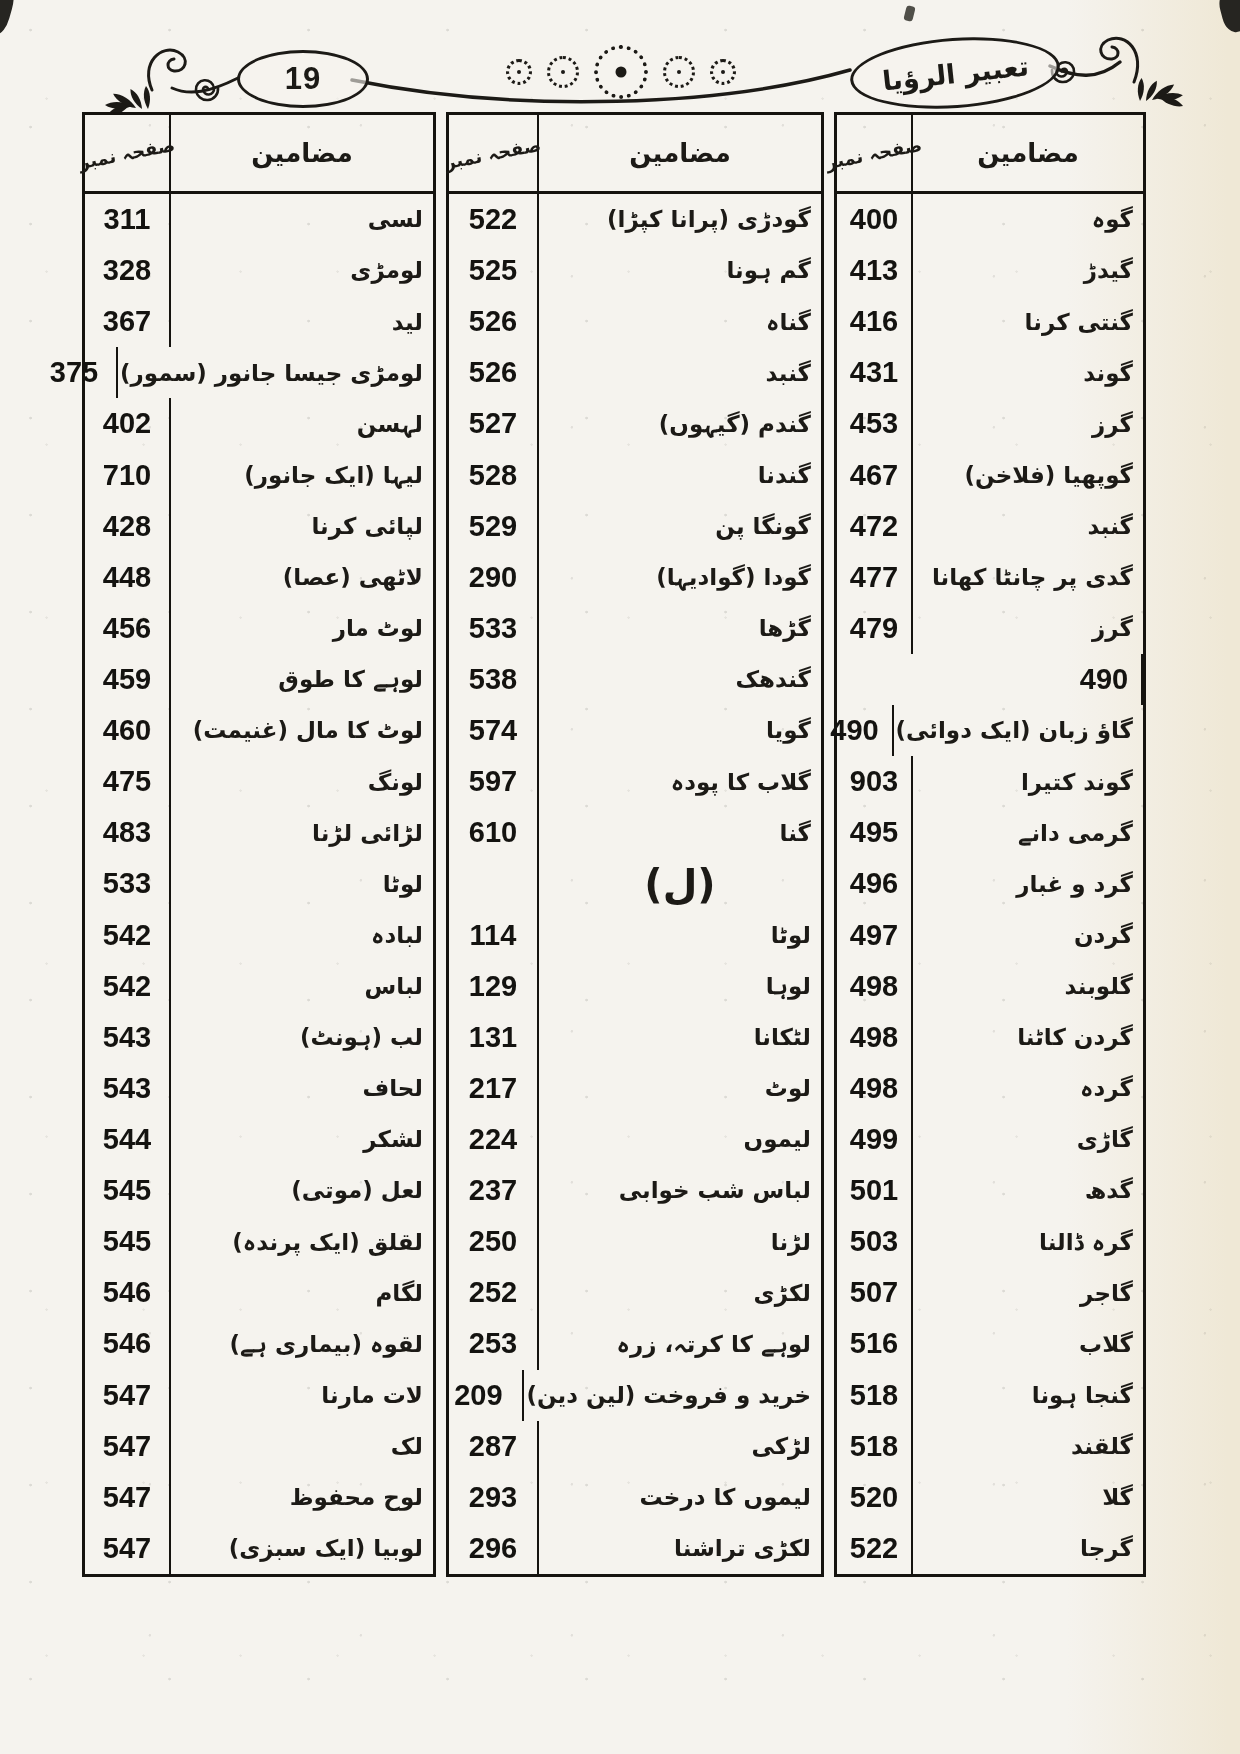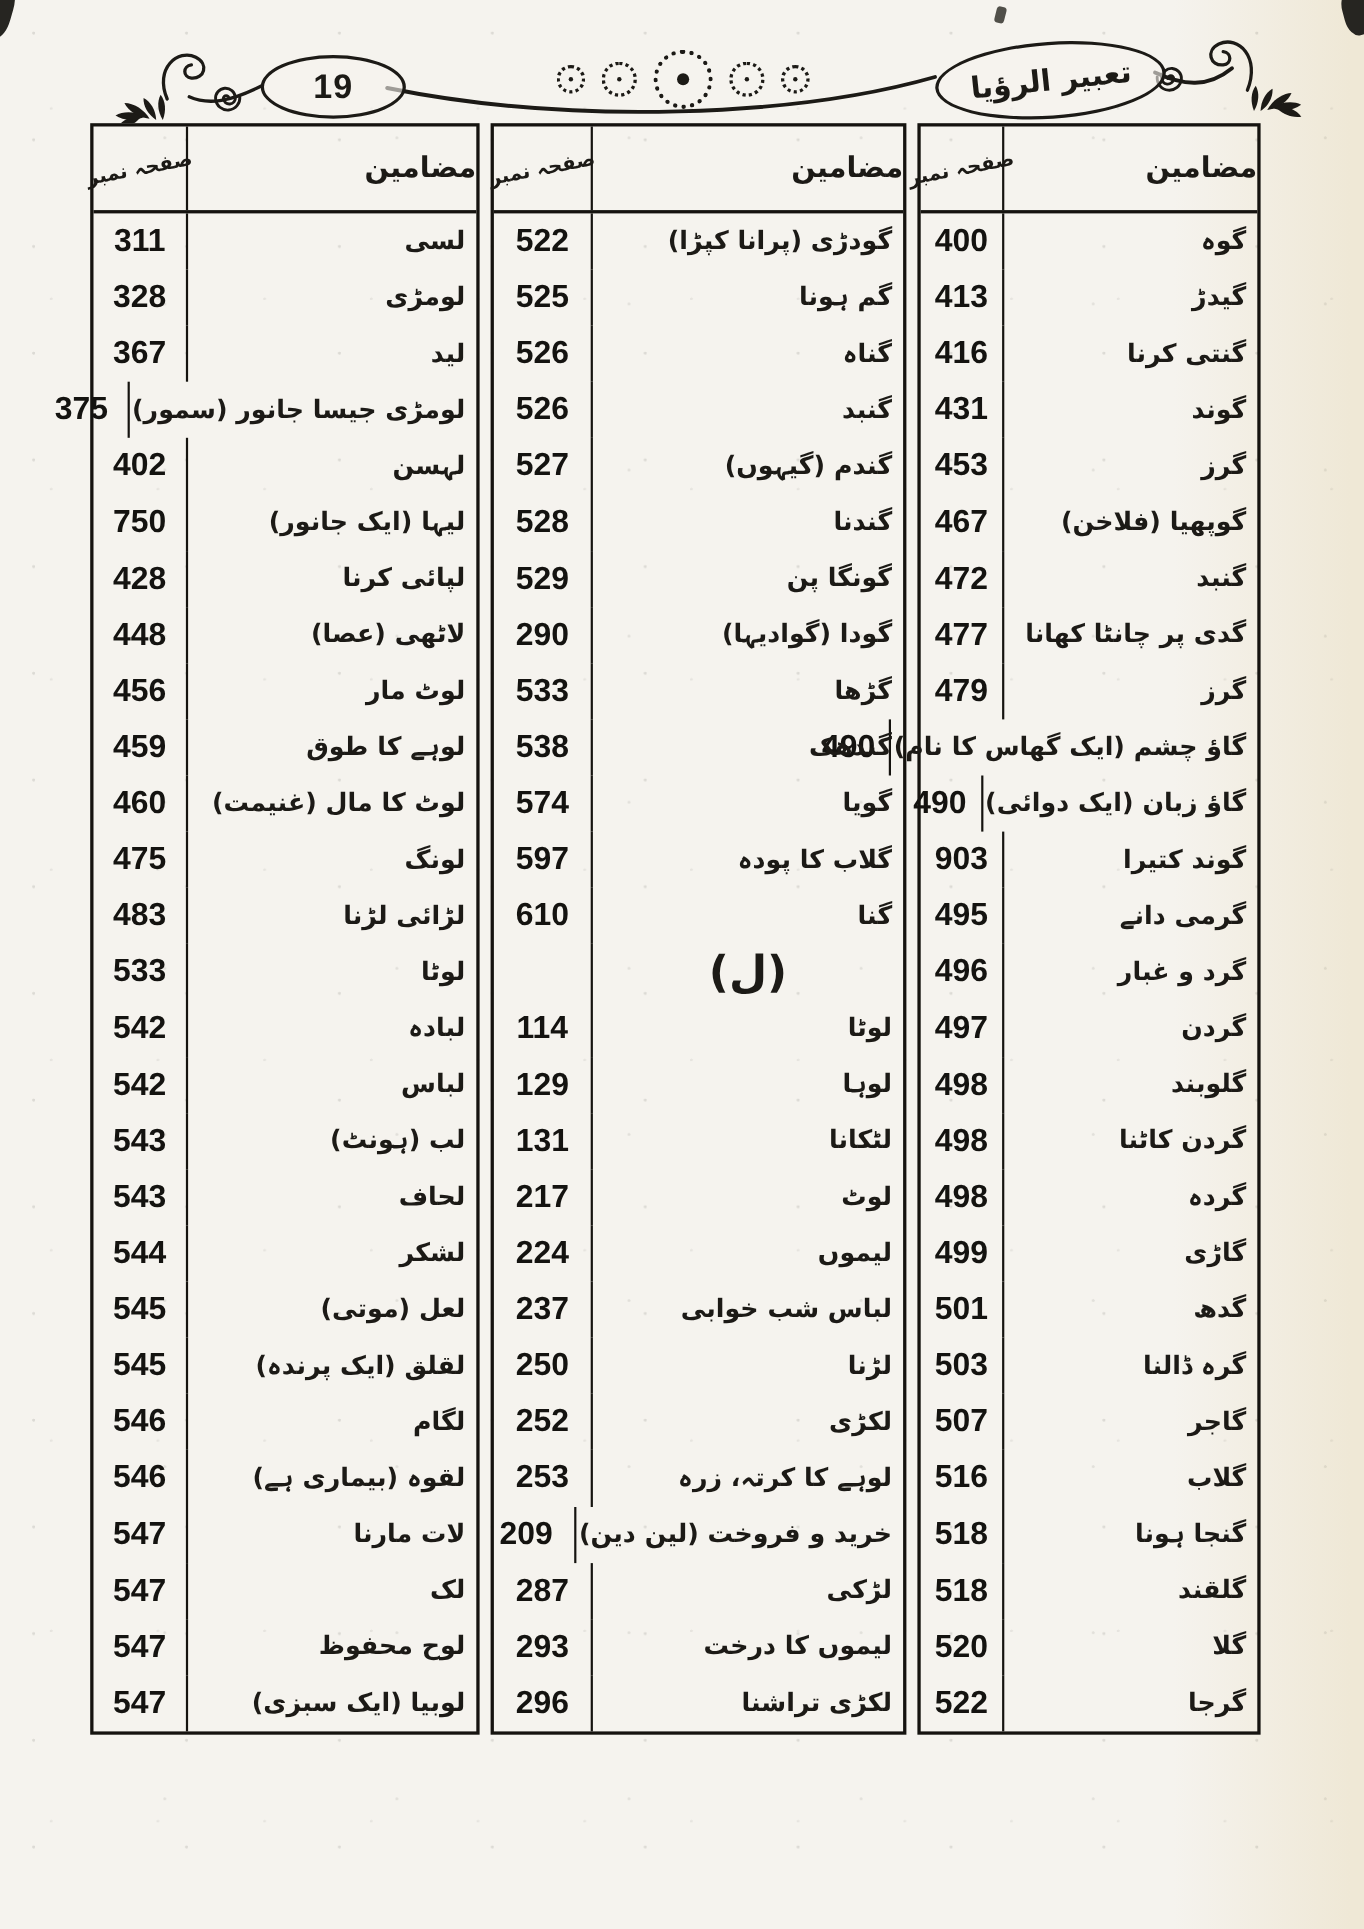--- a/index.html
+++ b/index.html
@@ -47,21 +47,21 @@
   
   .toc{
     position:absolute;left:98px;top:112px;width:1048px;height:1465px;
     display:flex;gap:10px;direction:rtl;
   }
   .grp{border:3px solid #15130f;display:flex;flex-direction:column;flex:none;}
   .grp:nth-child(1){width:306px;--numw:74px;}
   .grp:nth-child(2){width:372px;--numw:88px;}
   .grp:nth-child(3){width:348px;--numw:84px;}
   .col-head{display:flex;height:76px;border-bottom:3.5px solid #15130f;align-items:center;flex:none;}
-  .head-topics{flex:1;font-size:26px;font-weight:bold;}
+  .head-topics{flex:1;text-align:center;font-size:26px;font-weight:bold;}
   .head-num{width:var(--numw);flex:none;text-align:center;font-size:18px;font-weight:bold;
     border-right:2.5px solid #15130f;align-self:stretch;display:flex;align-items:center;justify-content:center;}
   .head-num span{display:inline-block;transform:rotate(-11deg);white-space:nowrap;}
   .rows{flex:1;display:flex;flex-direction:column;}
   .row{flex:1;display:flex;align-items:center;}
   .topic{flex:1;text-align:right;padding:0 10px 0 2px;font-size:23px;font-weight:bold;
     white-space:nowrap;line-height:1.15;direction:rtl;}
   .topic.section{text-align:center;font-size:40px;padding:0;}
   .num{width:var(--numw);flex:none;align-self:stretch;display:flex;align-items:center;justify-content:center;
     border-right:2.5px solid #15130f;
@@ -173,21 +173,20 @@
           </div>
           <div class="row">
             <div class="topic" dir="rtl">گدی پر چانٹا کھانا</div>
             <div class="num">477</div>
           </div>
           <div class="row">
             <div class="topic" dir="rtl">گرز</div>
             <div class="num">479</div>
           </div>
           <div class="row">
-            <div class="topic" dir="rtl">گاؤ چشم (ایک گھاس کا نام)</div>
             <div class="num">490</div>
           </div>
           <div class="row">
             <div class="topic" dir="rtl">گاؤ زبان (ایک دوائی)</div>
             <div class="num">490</div>
           </div>
           <div class="row">
             <div class="topic" dir="rtl">گوند کتیرا</div>
             <div class="num">903</div>
           </div>
@@ -396,21 +395,21 @@
           <div class="row">
             <div class="topic" dir="rtl">لومڑی جیسا جانور (سمور)</div>
             <div class="num">375</div>
           </div>
           <div class="row">
             <div class="topic" dir="rtl">لہسن</div>
             <div class="num">402</div>
           </div>
           <div class="row">
             <div class="topic" dir="rtl">لیہا (ایک جانور)</div>
-            <div class="num">750</div>
+            <div class="num">710</div>
           </div>
           <div class="row">
             <div class="topic" dir="rtl">لپائی کرنا</div>
             <div class="num">428</div>
           </div>
           <div class="row">
             <div class="topic" dir="rtl">لاٹھی (عصا)</div>
             <div class="num">448</div>
           </div>
           <div class="row">

